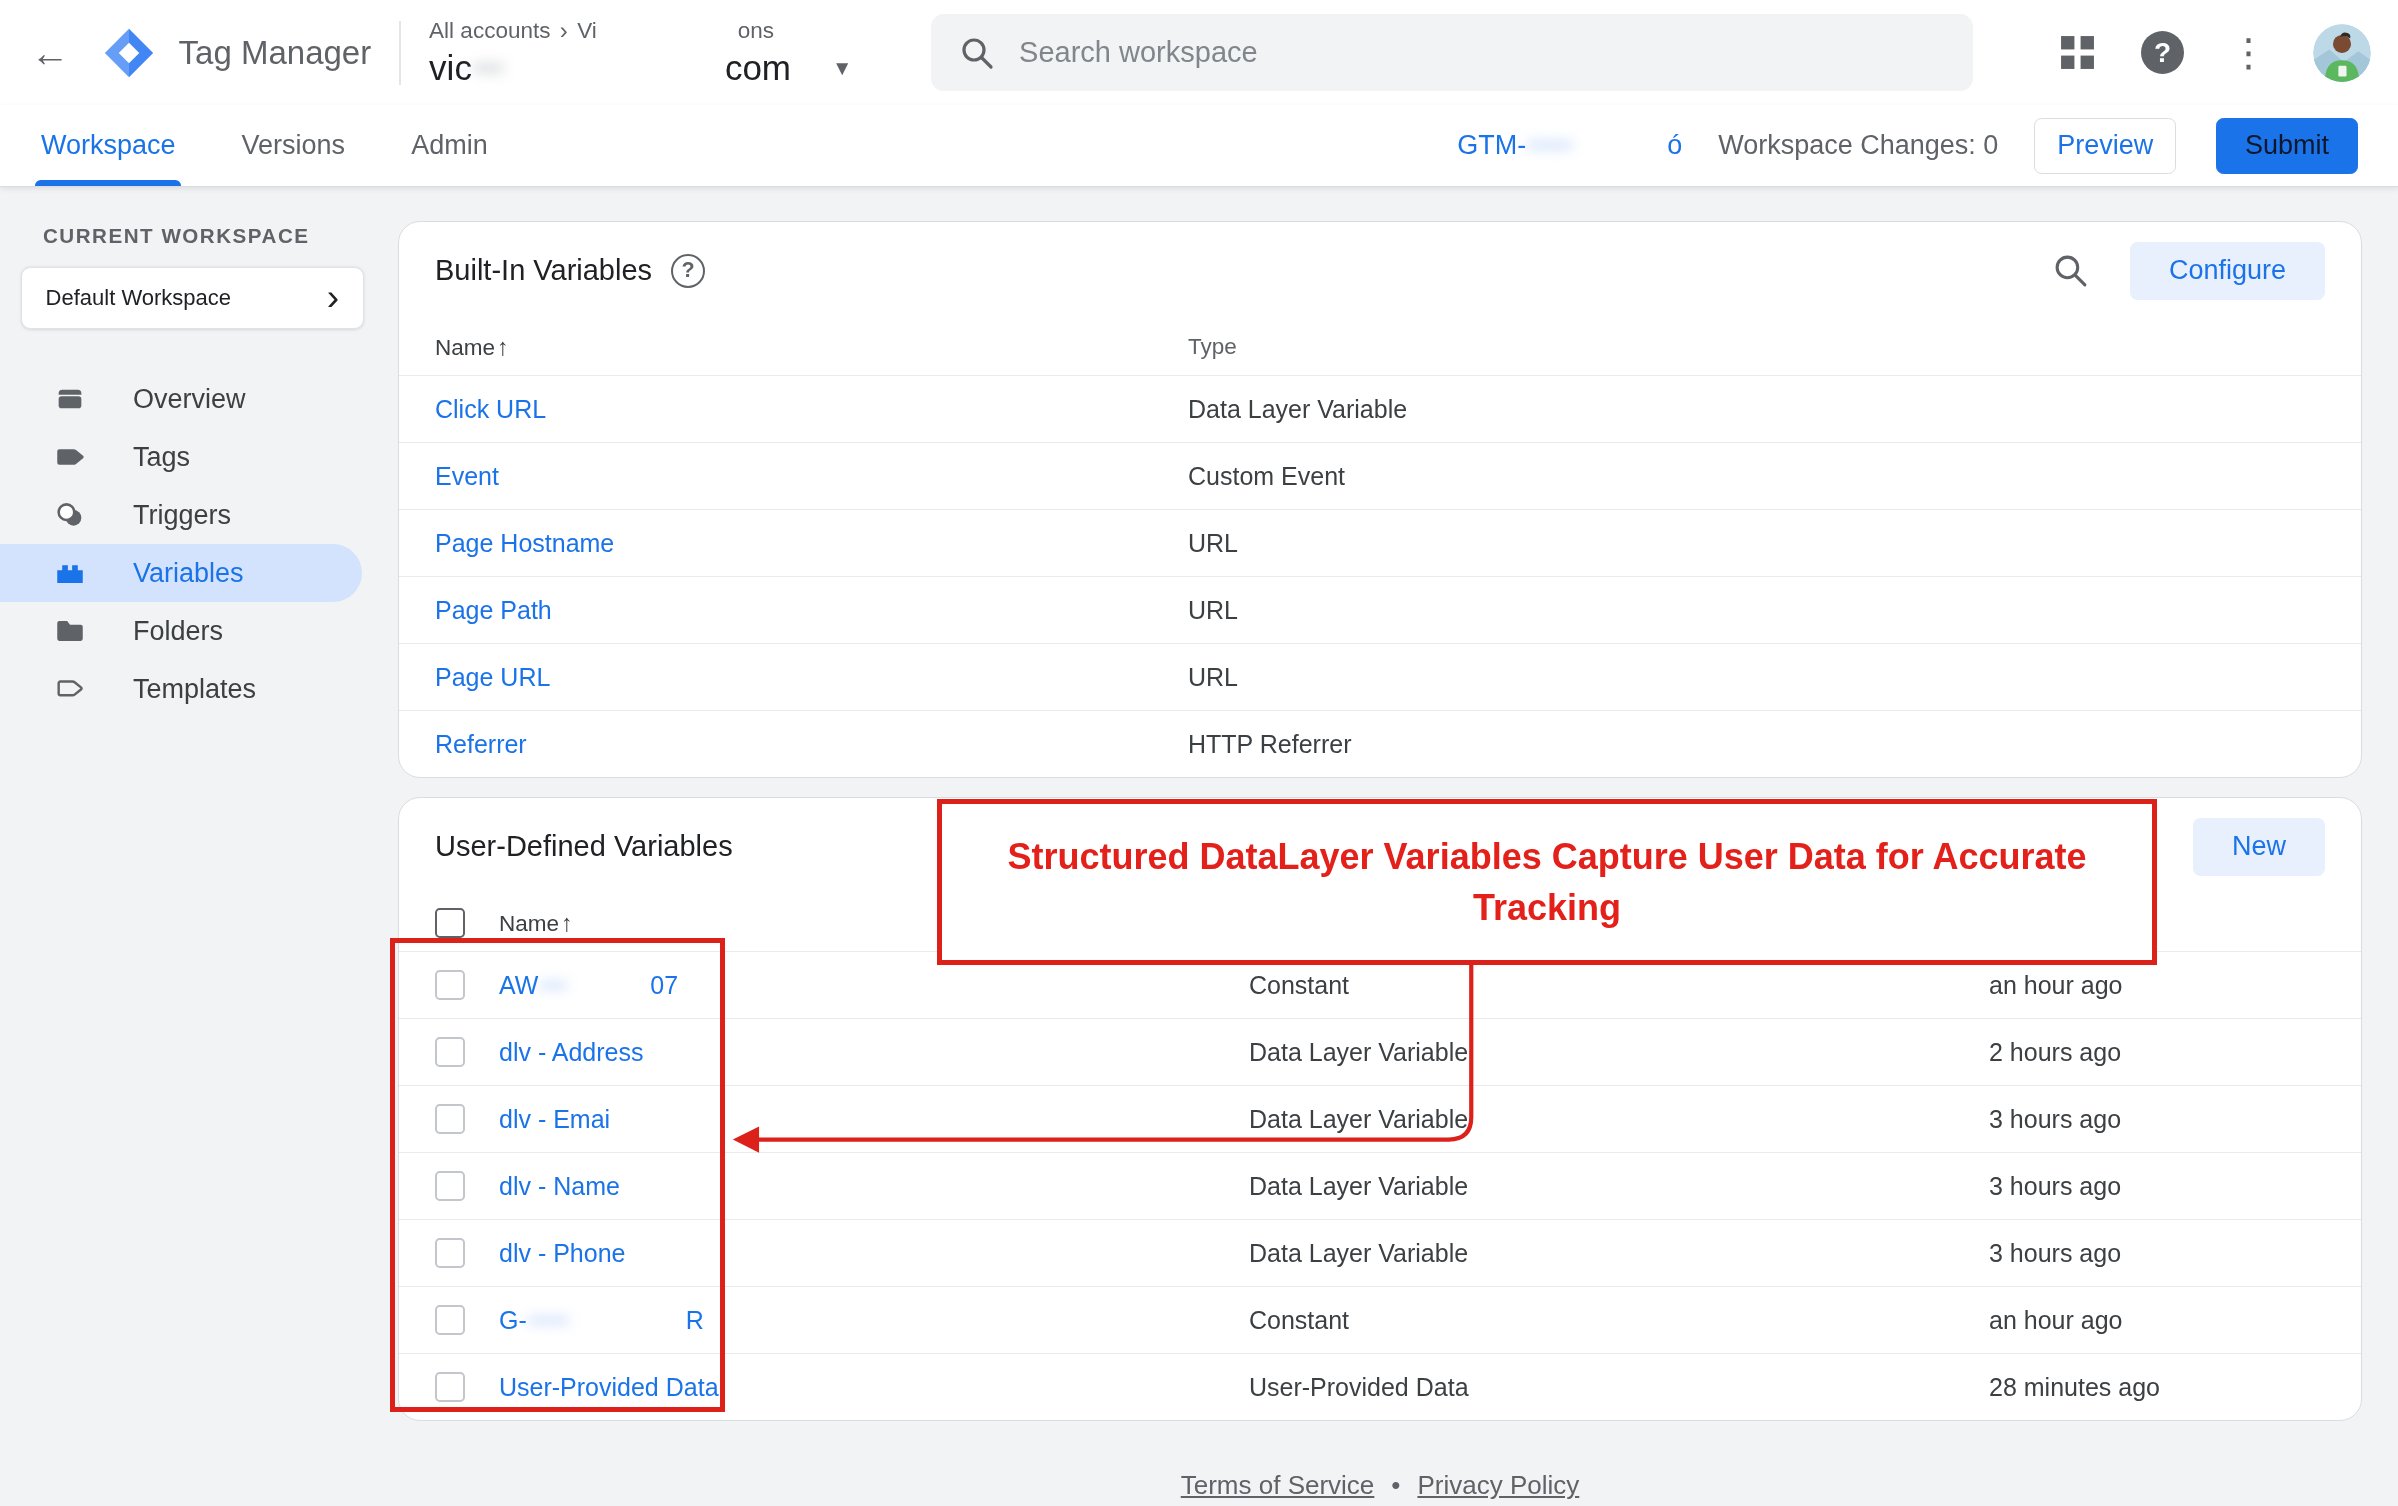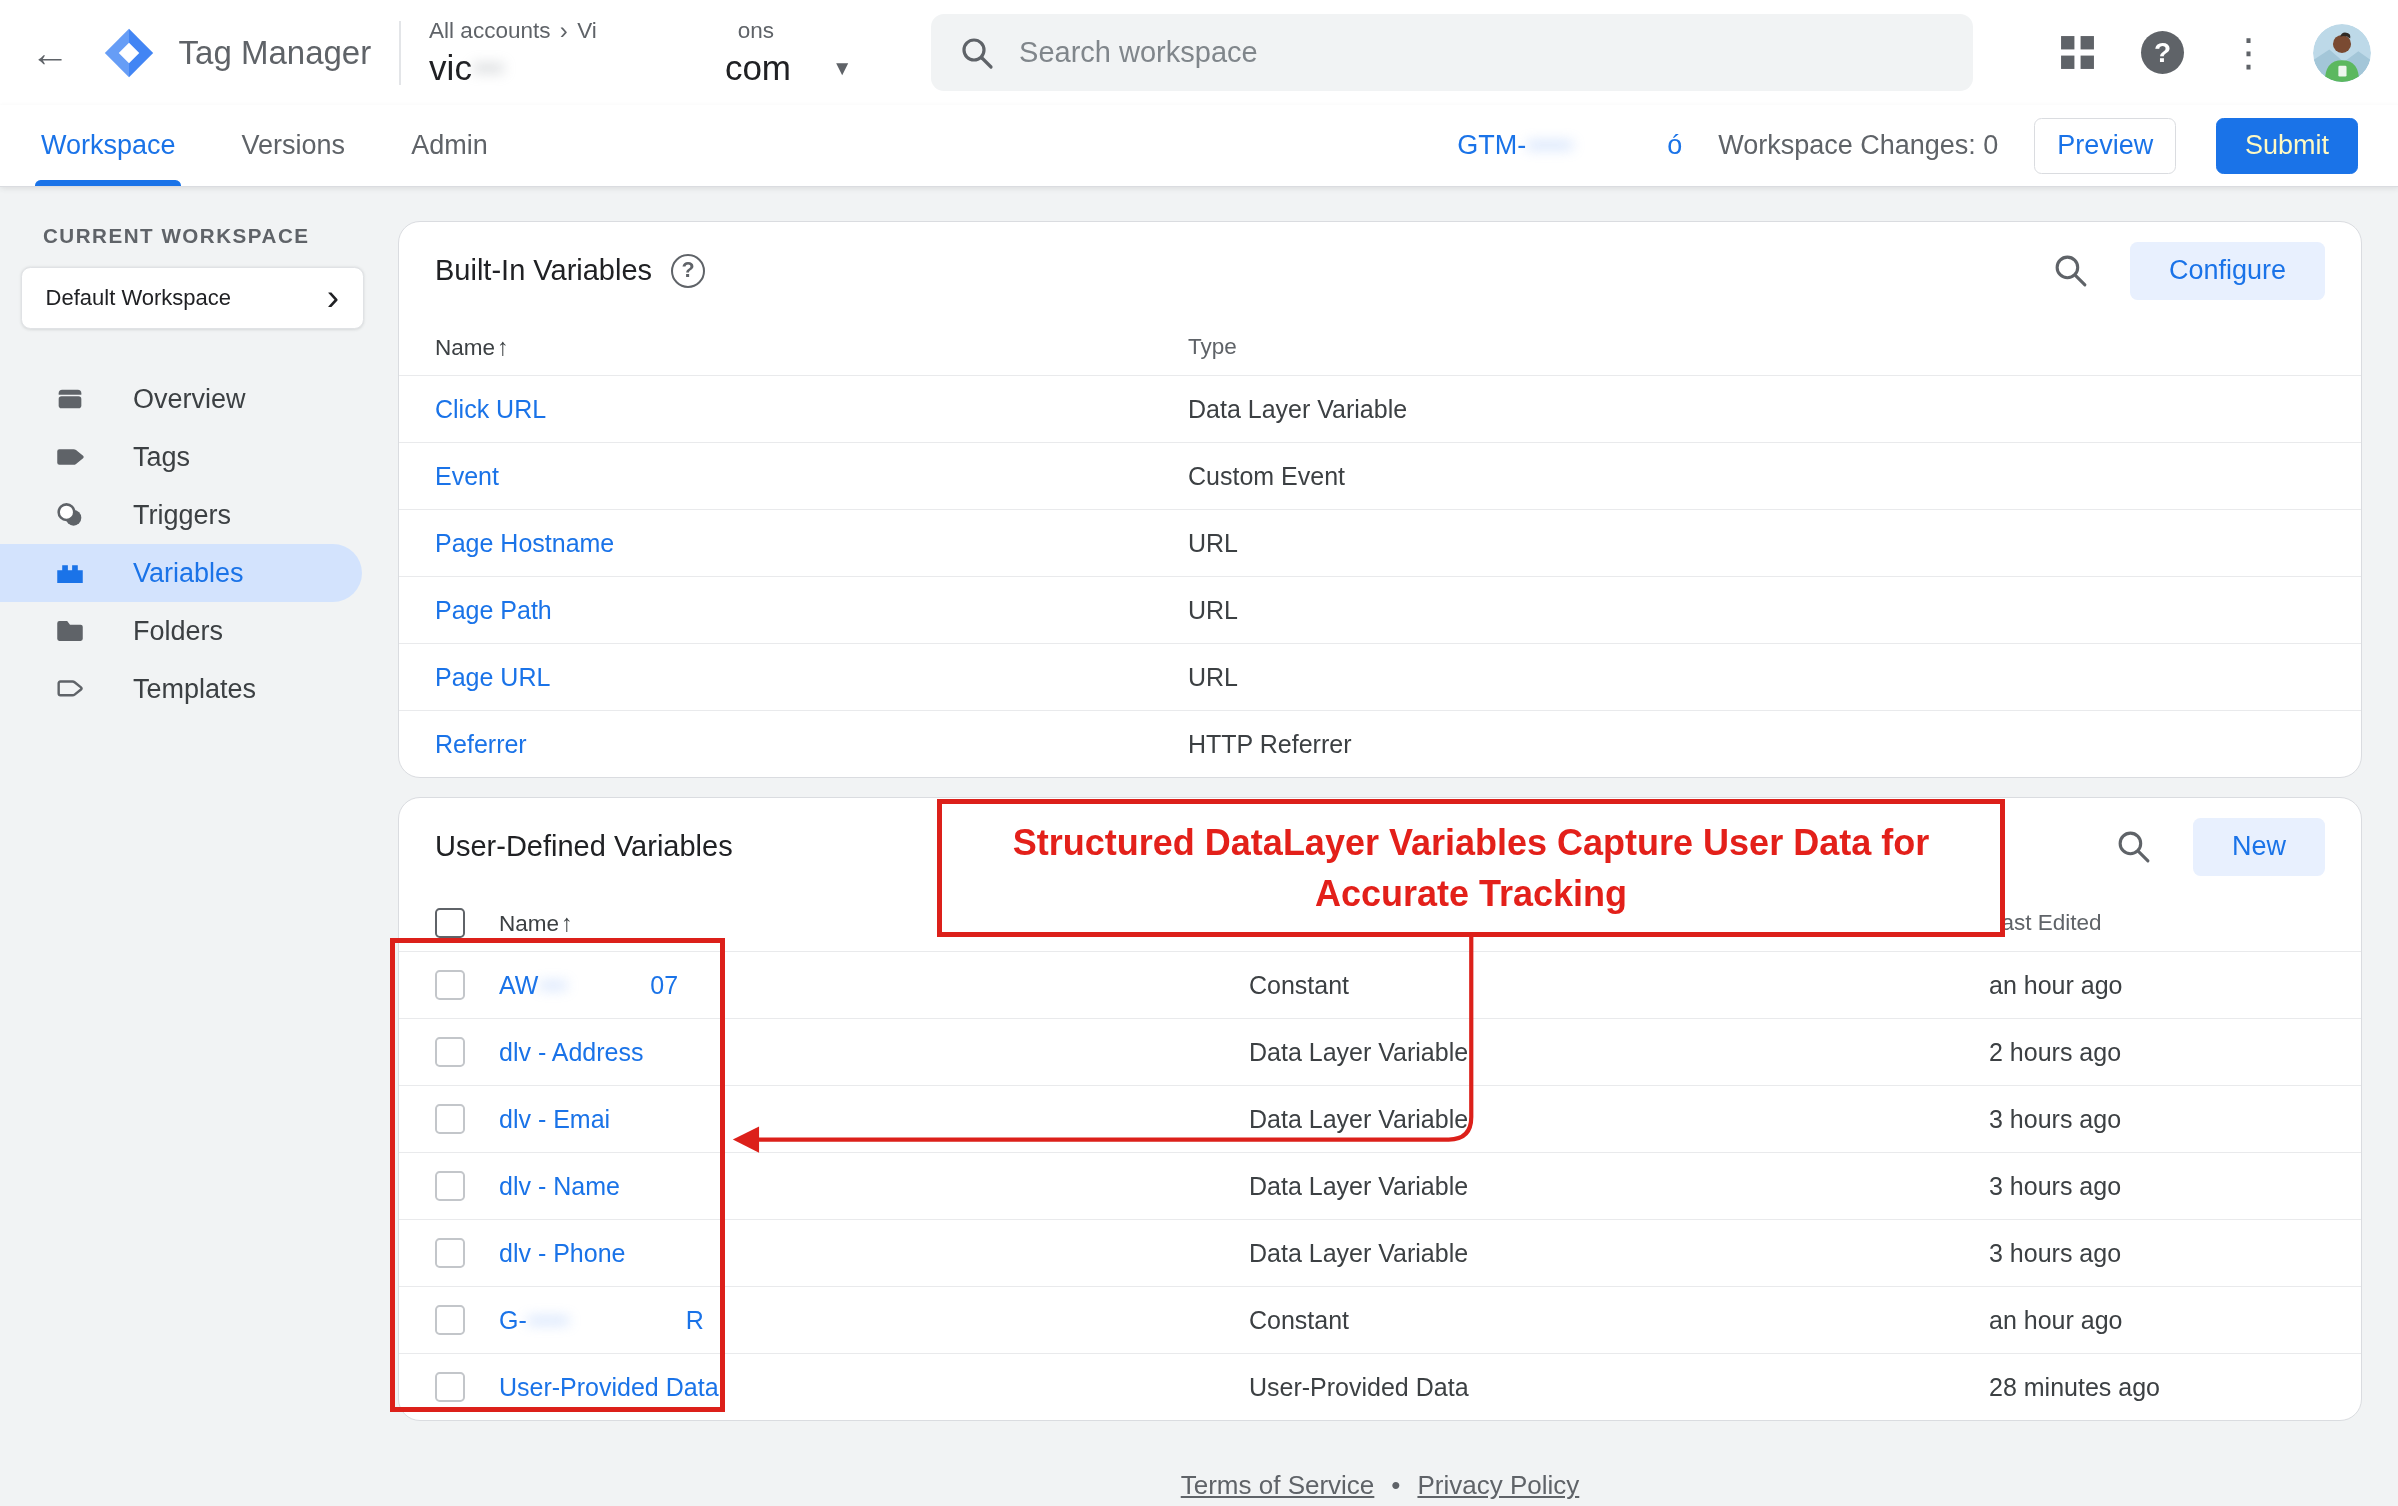--- a/index.html
+++ b/index.html
@@ -48,21 +48,21 @@
   .tab { display:flex; align-items:center; font-size:27px; color:#5f6368; position:relative; cursor:pointer; }
   .tab.active { color:#1a73e8; font-weight:500; }
   .tab.active::after { content:""; position:absolute; left:-5.6px; right:-5.6px; bottom:0; height:5.6px;
     background:#1a73e8; border-radius:5.6px 5.6px 0 0; }
   .tab-right { margin-left:auto; display:flex; align-items:center; gap:36px; }
   .gtm-id { color:#1a73e8; font-size:27px; display:flex; align-items:center; }
   .ws-changes { color:#5f6368; font-size:27px; }
   .btn { height:56px; border-radius:7.5px; font-size:27px; font-weight:500; display:flex; align-items:center;
     justify-content:center; cursor:pointer; font-family:"Liberation Sans",sans-serif; }
   .btn-preview { width:142px; background:#fff; border:0.9px solid #dadce0; color:#1a73e8; }
-  .btn-submit { width:142px; background:#1a73e8; border:0.9px solid #1a73e8; color:#fef9c3; margin-left:3.7px; }
+  .btn-submit { width:142px; background:#1a73e8; border:0.9px solid #1a73e8; color:#0f172a; margin-left:3.7px; }
 
   
   .layout { display:flex; align-items:flex-start; }
 
   
   .sidebar { width:398px; flex:0 0 auto; padding-top:37px; }
   .sb-section { margin-left:43px; font-size:20.6px; font-weight:700; letter-spacing:1.5px; color:#5f6368; }
   .ws-card { margin:19px 34px 0 20.6px; height:62px; background:#fff; border:0.9px solid #e0e2e5;
     border-radius:9.4px; box-shadow:0 0.9px 2.8px rgba(60,64,67,.15); display:flex; align-items:center;
     padding:0 24px; cursor:pointer; }
@@ -105,23 +105,23 @@
   .u-name { width:750px; }
   .u-type { width:740px; }
   .u-edited { flex:1; }
 
   
   .footer { margin-top:49px; text-align:center; font-size:26px; color:#5f6368; padding-bottom:28px; }
   .footer a { color:#5f6368; text-decoration:underline; cursor:pointer; }
   .footer .dot { margin:0 17px; text-decoration:none; }
 
   
-  .anno-box { position:absolute; left:937px; top:799px; width:1068px; min-height:124px; background:#fff;
+  .anno-box { position:absolute; left:937px; top:799px; width:1220px; min-height:124px; background:#fff;
     border:5.6px solid #dc201a; z-index:6; display:flex; align-items:center; justify-content:center;
-    text-align:center; padding:13px 26px; }
+    text-align:center; padding:27px 26px; }
   .anno-text { color:#e3201a; font-size:36px; font-weight:700; line-height:1.42; }
   .anno-svg { position:absolute; left:0; top:0; width:2399px; height:1507px; z-index:5; pointer-events:none; }
   .anno-rect { position:absolute; left:390px; top:938px; width:335px; height:474px;
     border:5.6px solid #dc201a; z-index:5; pointer-events:none; }
 </style>
 </head>
 <body>
 
 <div class="topbar">
   <span class="back-btn">←</span>

